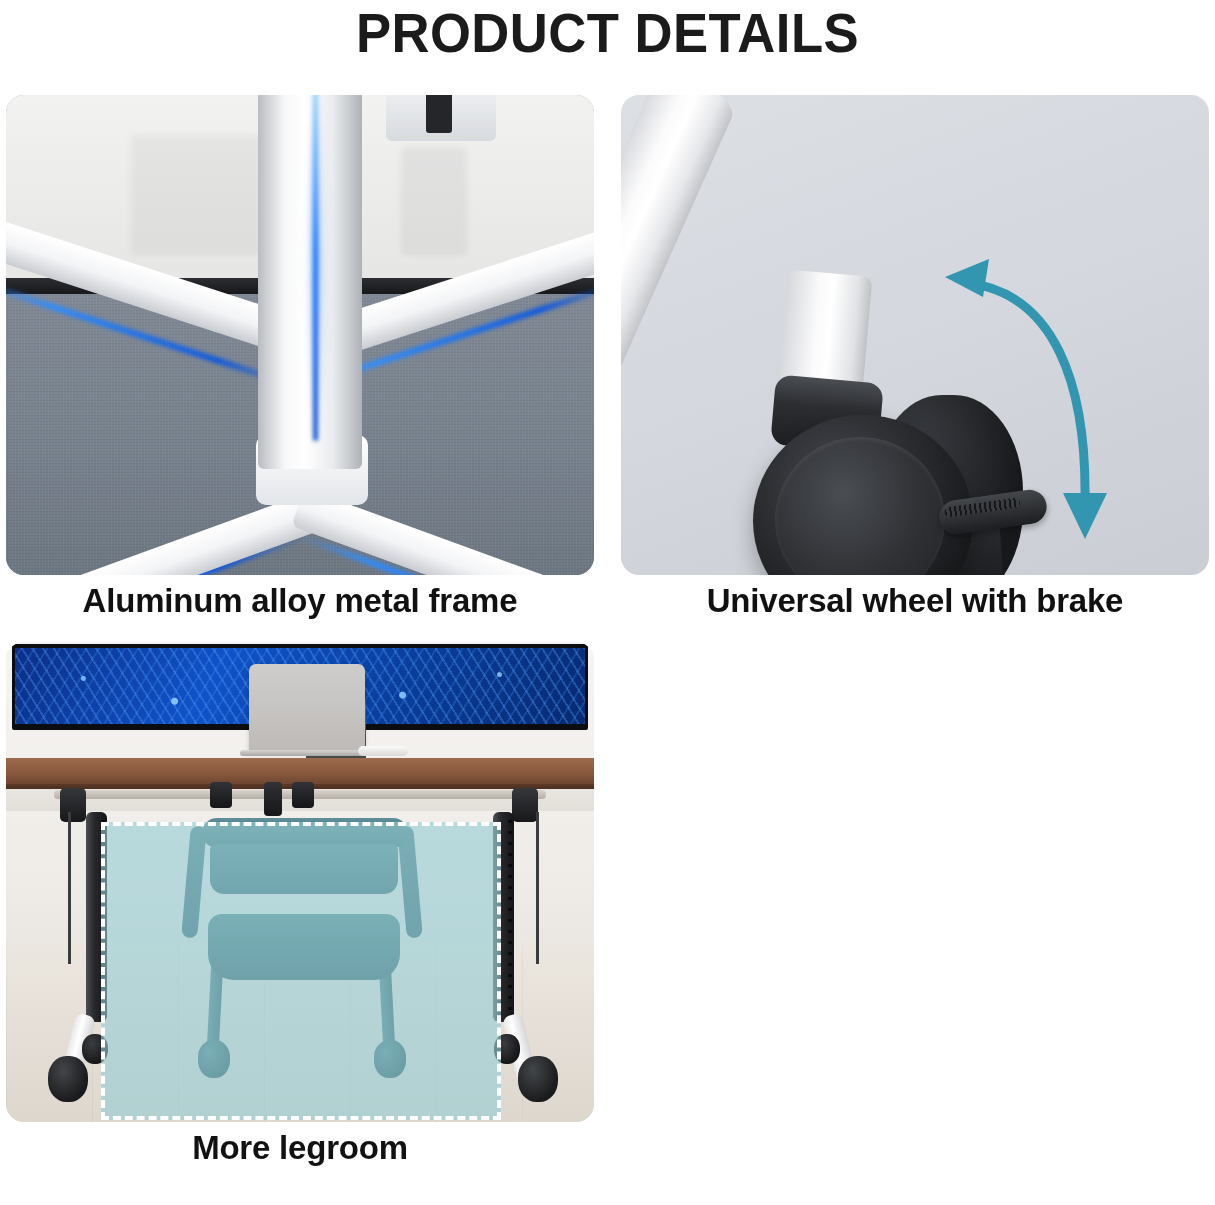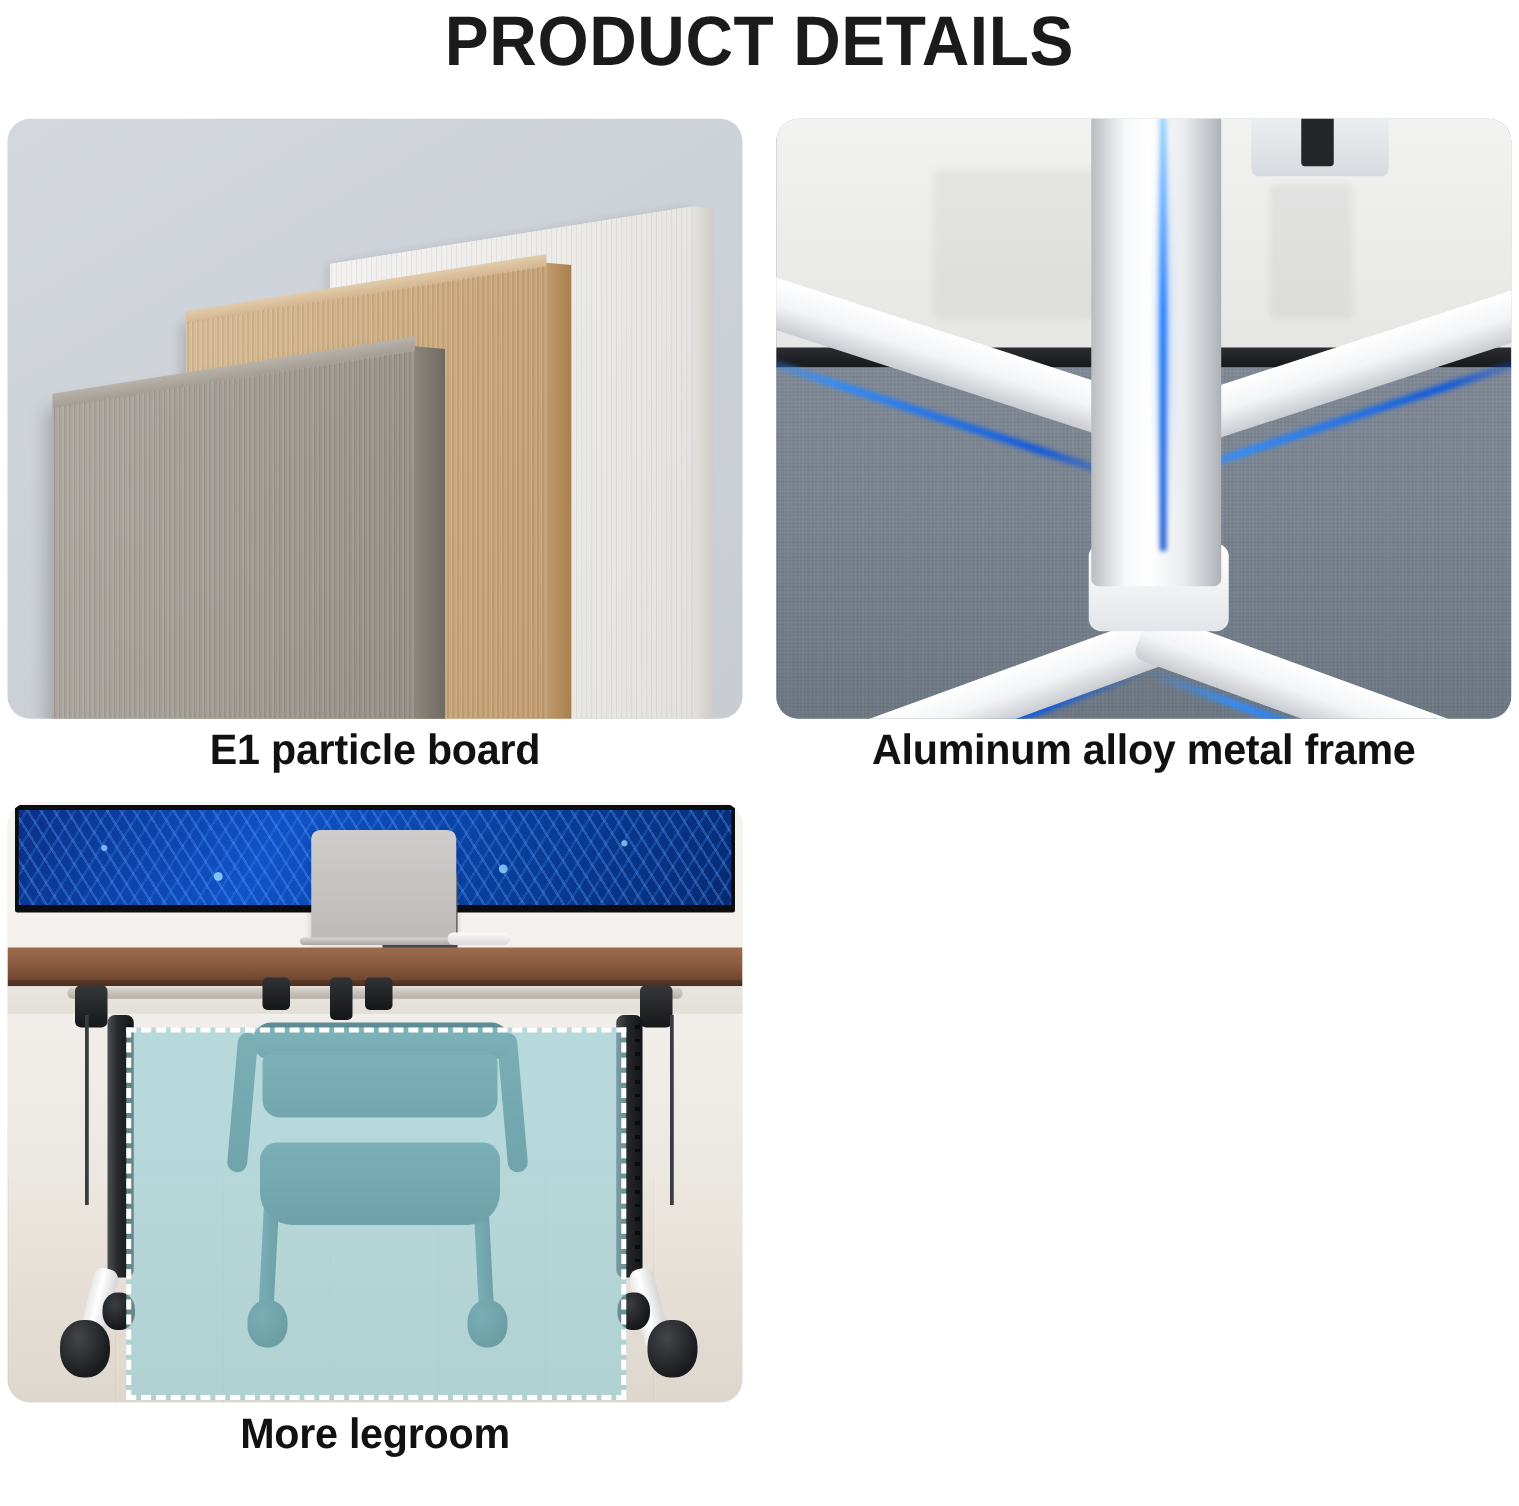--- a/index.html
+++ b/index.html
@@ -293,43 +293,20 @@
     background:rgba(150,205,212,.62);
     border:4px dashed #ffffff; }
 </style>
 </head>
 <body>
 
 <div class="page-title">PRODUCT DETAILS</div>
 
 <div class="grid">
 
-  <div class="cell">
-    <div class="panel p1">
-
-      <div class="board board-white">
-        <div class="edge"></div>
-        <div class="grain"></div>
-      </div>
-
-      <div class="board board-wood">
-        <div class="edge-top"></div>
-        <div class="edge"></div>
-        <div class="grain"></div>
-      </div>
-
-      <div class="board board-gray">
-        <div class="edge-top"></div>
-        <div class="edge"></div>
-        <div class="grain"></div>
-      </div>
-
-    </div>
-    <div class="caption">E1 particle board</div>
-  </div>
 
   <div class="cell">
     <div class="panel p2">
       <div class="wall">
         <div class="wall-ghost"></div>
         <div class="wall-ghost2"></div>
         <div class="wall-clip">
             <b></b>
           </div>
       </div>
@@ -350,20 +327,44 @@
 
       <div class="hub"></div>
       <div class="post">
         <div class="post-glow2"></div>
         <div class="post-glow"></div>
       </div>
     </div>
     <div class="caption">Aluminum alloy metal frame</div>
   </div>
 
+  <div class="cell">
+    <div class="panel p3">
+
+      <div class="shaft"></div>
+      <div class="shaft-b"></div>
+      <div class="collar"></div>
+      <div class="wheel-back"></div>
+      <div class="brake-stem"></div>
+      <div class="wheel-main">
+        <div class="wheel-inner"></div>
+      </div>
+      <div class="brake">
+        <div class="brake-rib"></div>
+      </div>
+
+      <svg class="arrow-svg" width="180" height="340" viewBox="0 0 180 340">
+        <path d="M30 48 C 118 58, 150 150, 148 268" fill="none" stroke="#3396b0" stroke-width="9" stroke-linecap="round"></path>
+        <polygon points="8,42 52,24 46,62" fill="#3396b0"></polygon>
+        <polygon points="126,258 170,258 148,304" fill="#3396b0"></polygon>
+      </svg>
+
+    </div>
+    <div class="caption">Universal wheel with brake</div>
+  </div>
 
   <div class="cell">
     <div class="panel p4">
       <div class="bg-wall"></div>
       <div class="floor4">
         <div class="floor4-lines"></div>
       </div>
 
       <div class="screen">
         <div class="screen-img"></div>

